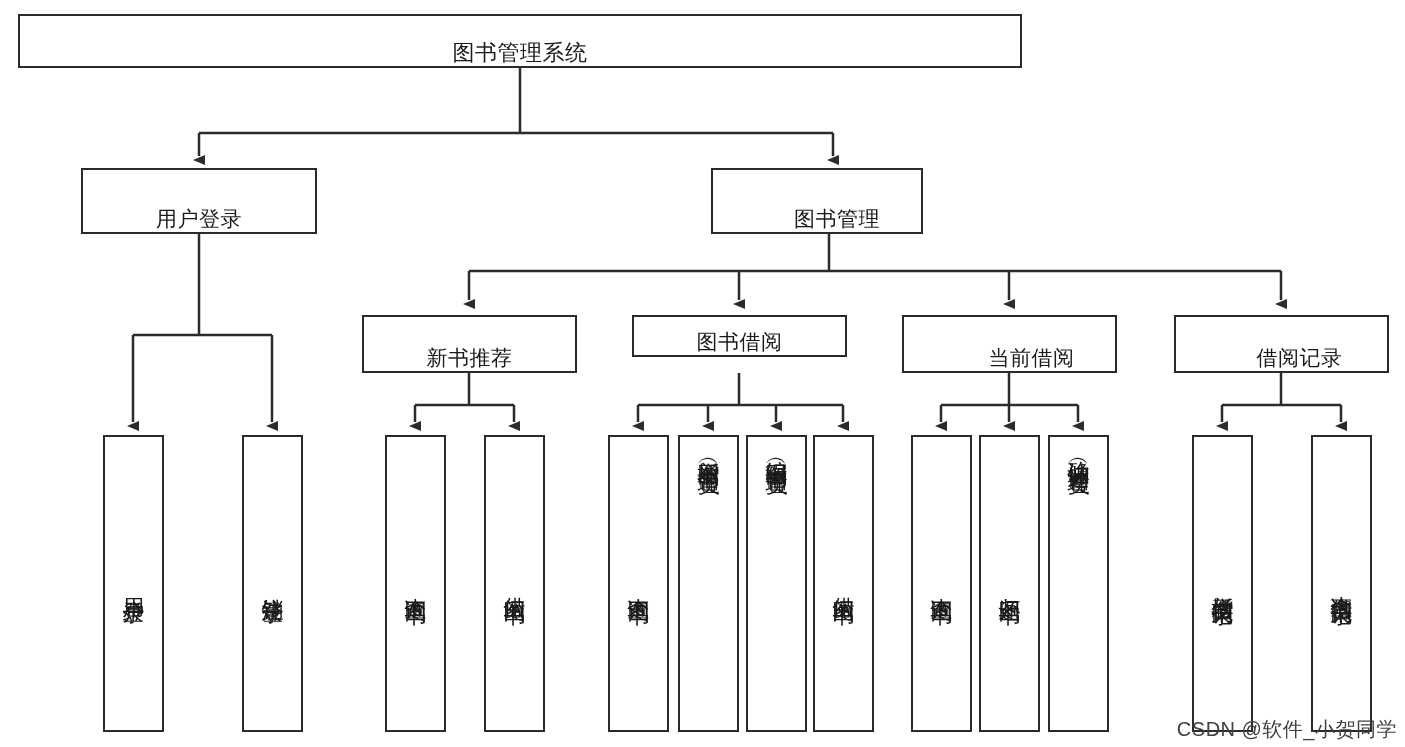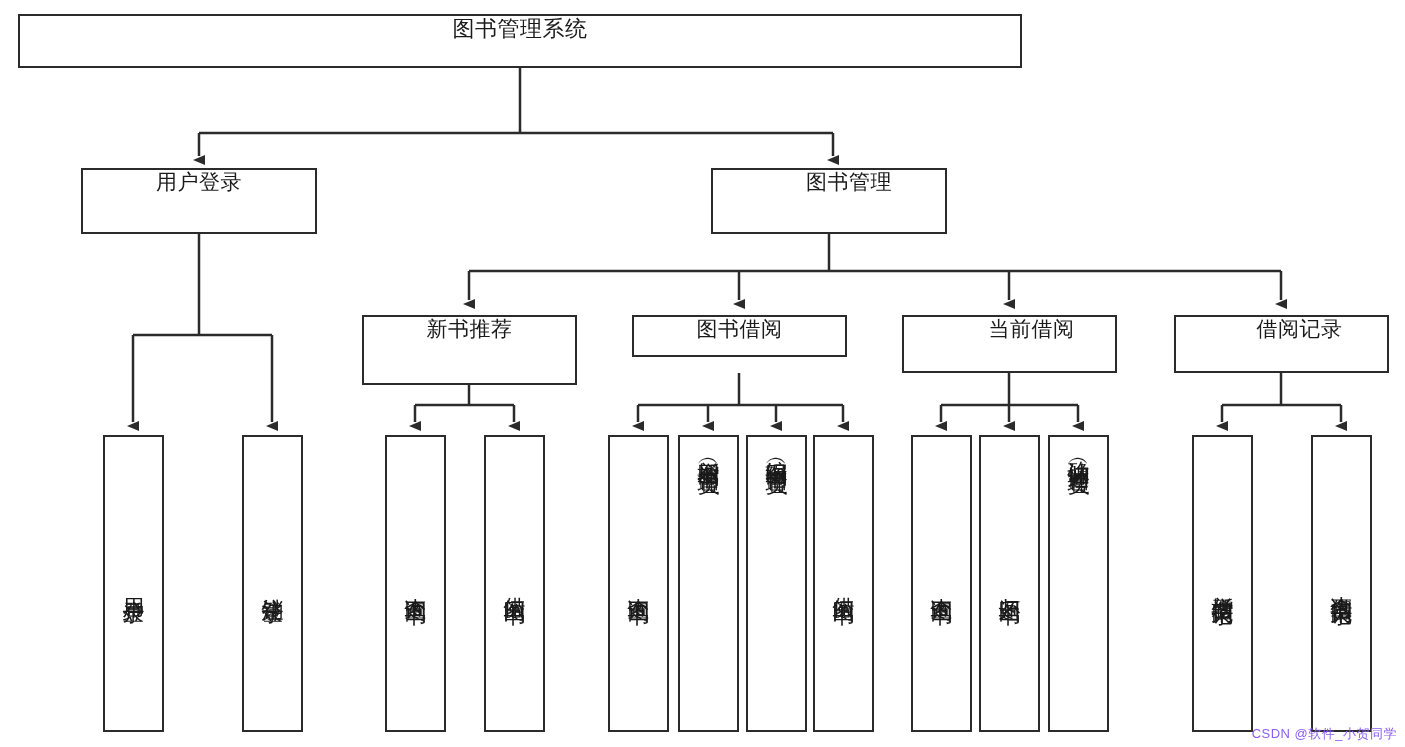--- a/index.html
+++ b/index.html
@@ -24,21 +24,21 @@
     width: 1405px;
     height: 747px;
     pointer-events: none;
   }
   .node {
     position: absolute;
     box-sizing: border-box;
     border: 2px solid #2b2b2b;
     background: #ffffff;
     display: flex;
-    align-items: flex-start;
+    align-items: flex-end;
     justify-content: center;
     color: #1a1a1a;
   }
   .node .label {
     display: block;
     text-align: center;
     line-height: 1.18;
   }
   
   .node.h .label {
@@ -64,22 +64,22 @@
     white-space: nowrap;
   }
   .node.v.mid {
     align-items: center;
     padding-top: 0;
   }
   .watermark {
     position: absolute;
     right: 8px;
     bottom: 4px;
-    font-size: 13px;
-    color: #8b5cf6;
+    font-size: 20px;
+    color: #404040;
     letter-spacing: 0.5px;
     white-space: nowrap;
   }
 </style>
 </head>
 <body>
 
 <div id="canvas">
 
   <svg class="lines" viewBox="0 0 1405 747">
@@ -132,25 +132,25 @@
     </g>
   </svg>
 
   <div class="node h root" style="left:18px; top:14px; width:1004px; height:54px;">
     <span class="label">图书管理系统</span>
   </div>
 
   <div class="node h" style="left:81px; top:168px; width:236px; height:66px;">
     <span class="label">用户登录</span>
   </div>
-  <div class="node h" style="left:711px; top:168px; width:236px; height:66px;padding-left:40px;">
+  <div class="node h" style="left:711px; top:168px; width:212px; height:66px;padding-left:40px;">
     <span class="label">图书管理</span>
   </div>
 
-  <div class="node h" style="left:362px; top:315px; width:215px; height:70px;">
+  <div class="node h" style="left:362px; top:315px; width:215px; height:58px;">
     <span class="label">新书推荐</span>
   </div>
   <div class="node h" style="left:632px; top:315px; width:215px; height:42px;">
     <span class="label">图书借阅</span>
   </div>
   <div class="node h" style="left:902px; top:315px; width:215px; height:58px;padding-left:44px;">
     <span class="label">当前借阅</span>
   </div>
   <div class="node h" style="left:1174px; top:315px; width:215px; height:58px;padding-left:36px;">
     <span class="label">借阅记录</span>

